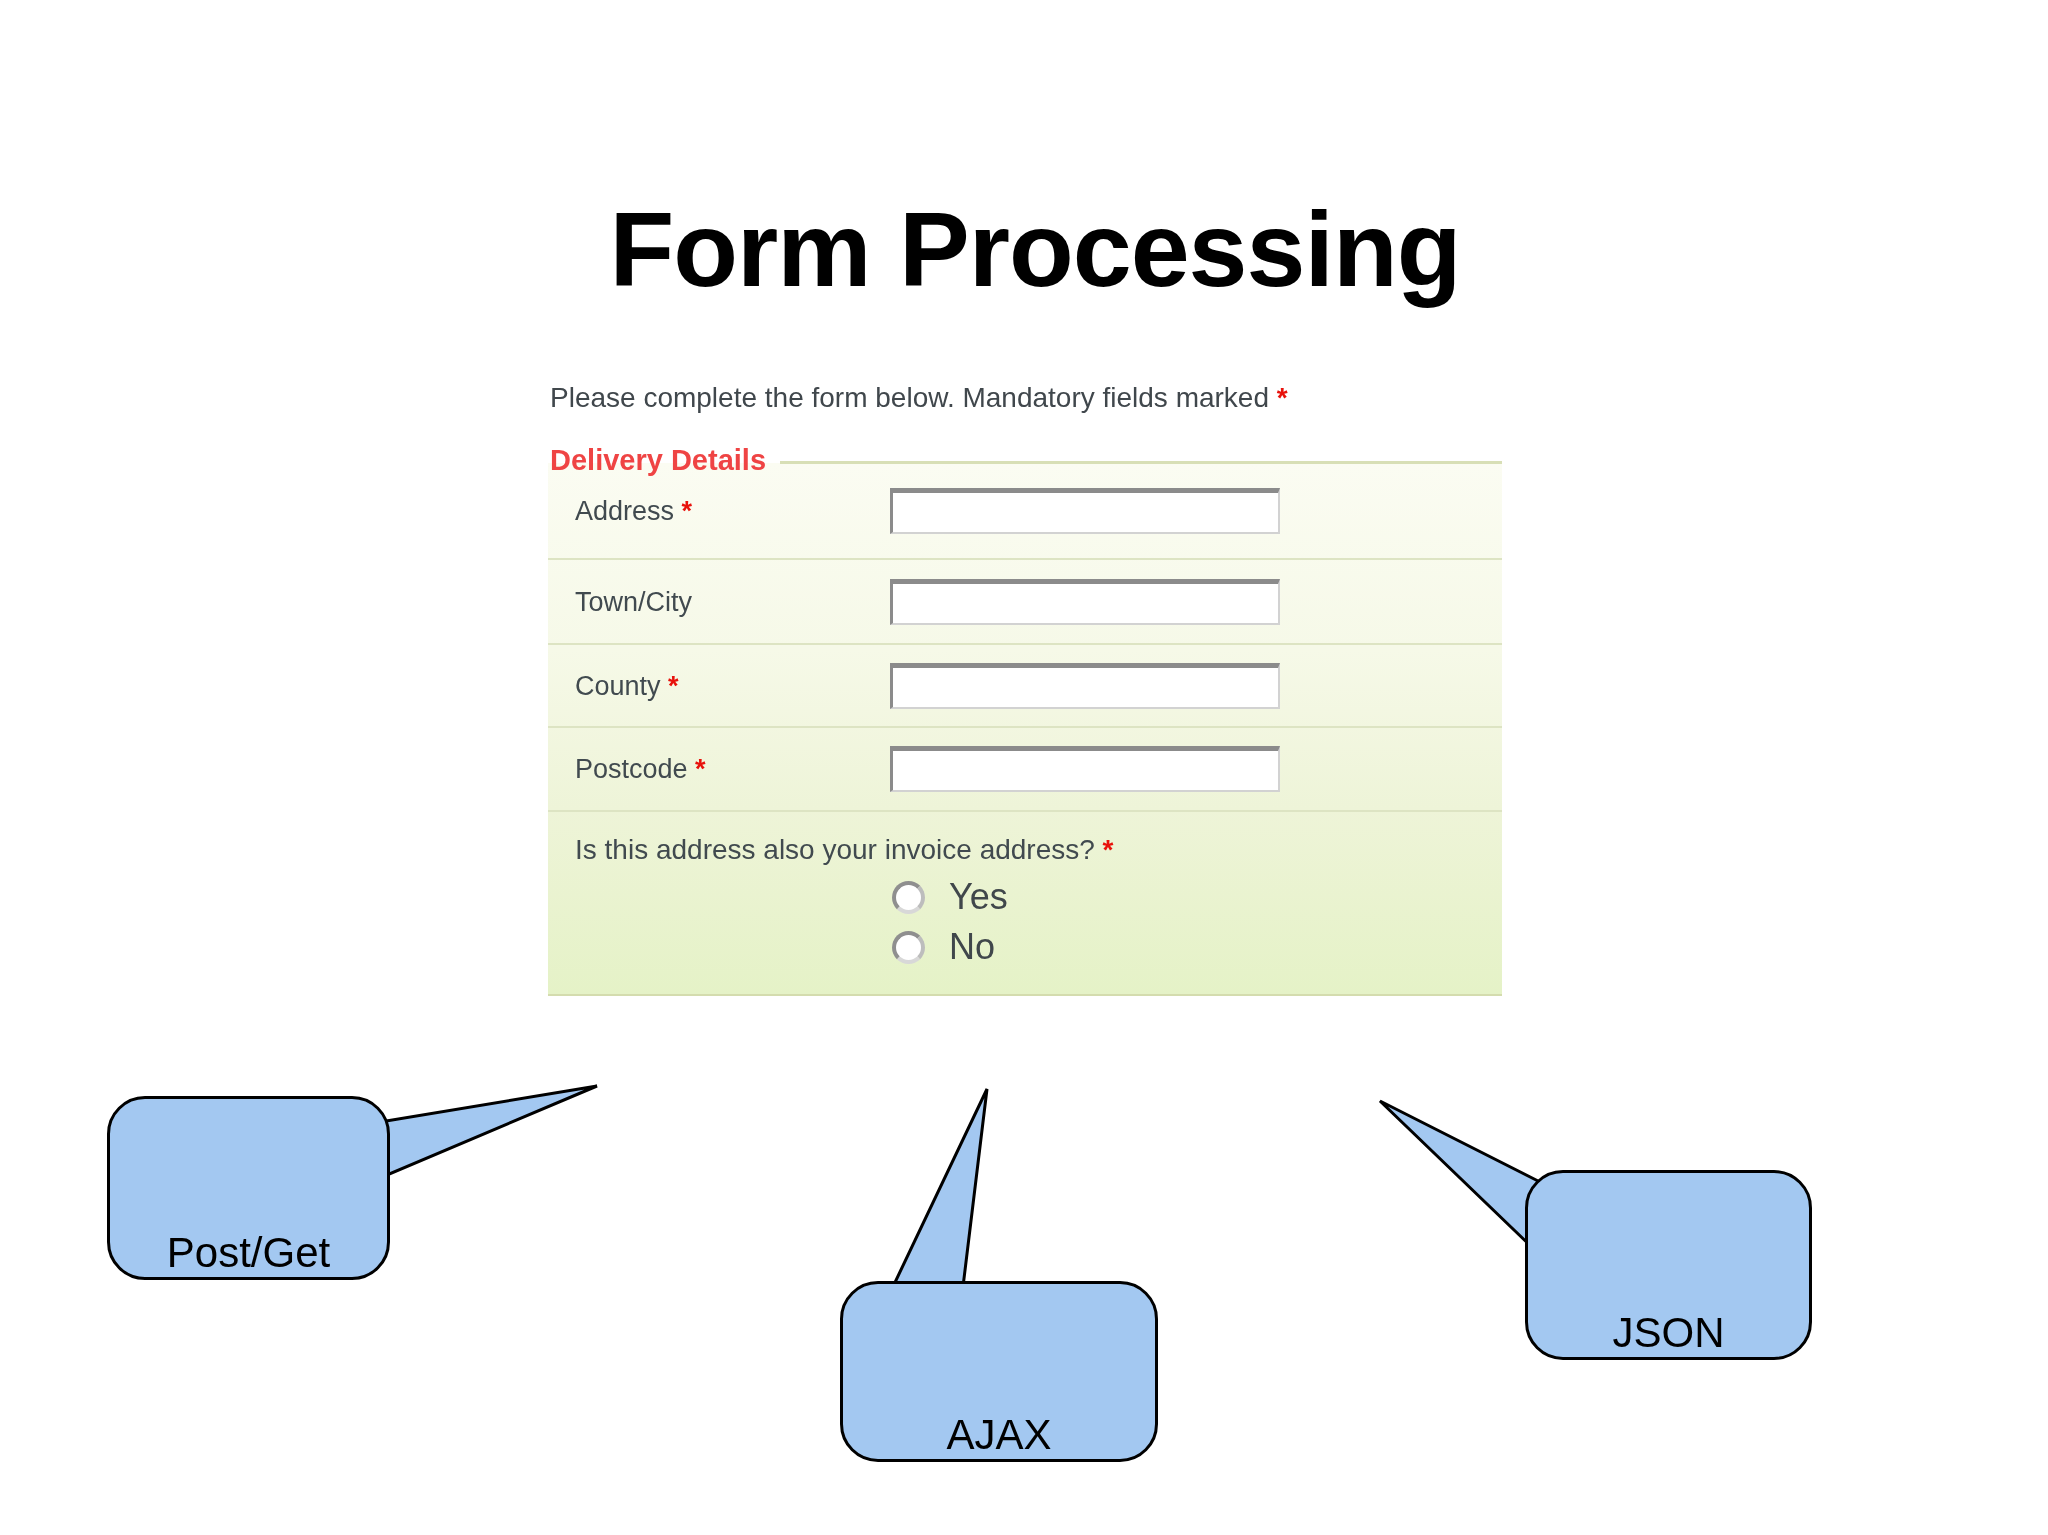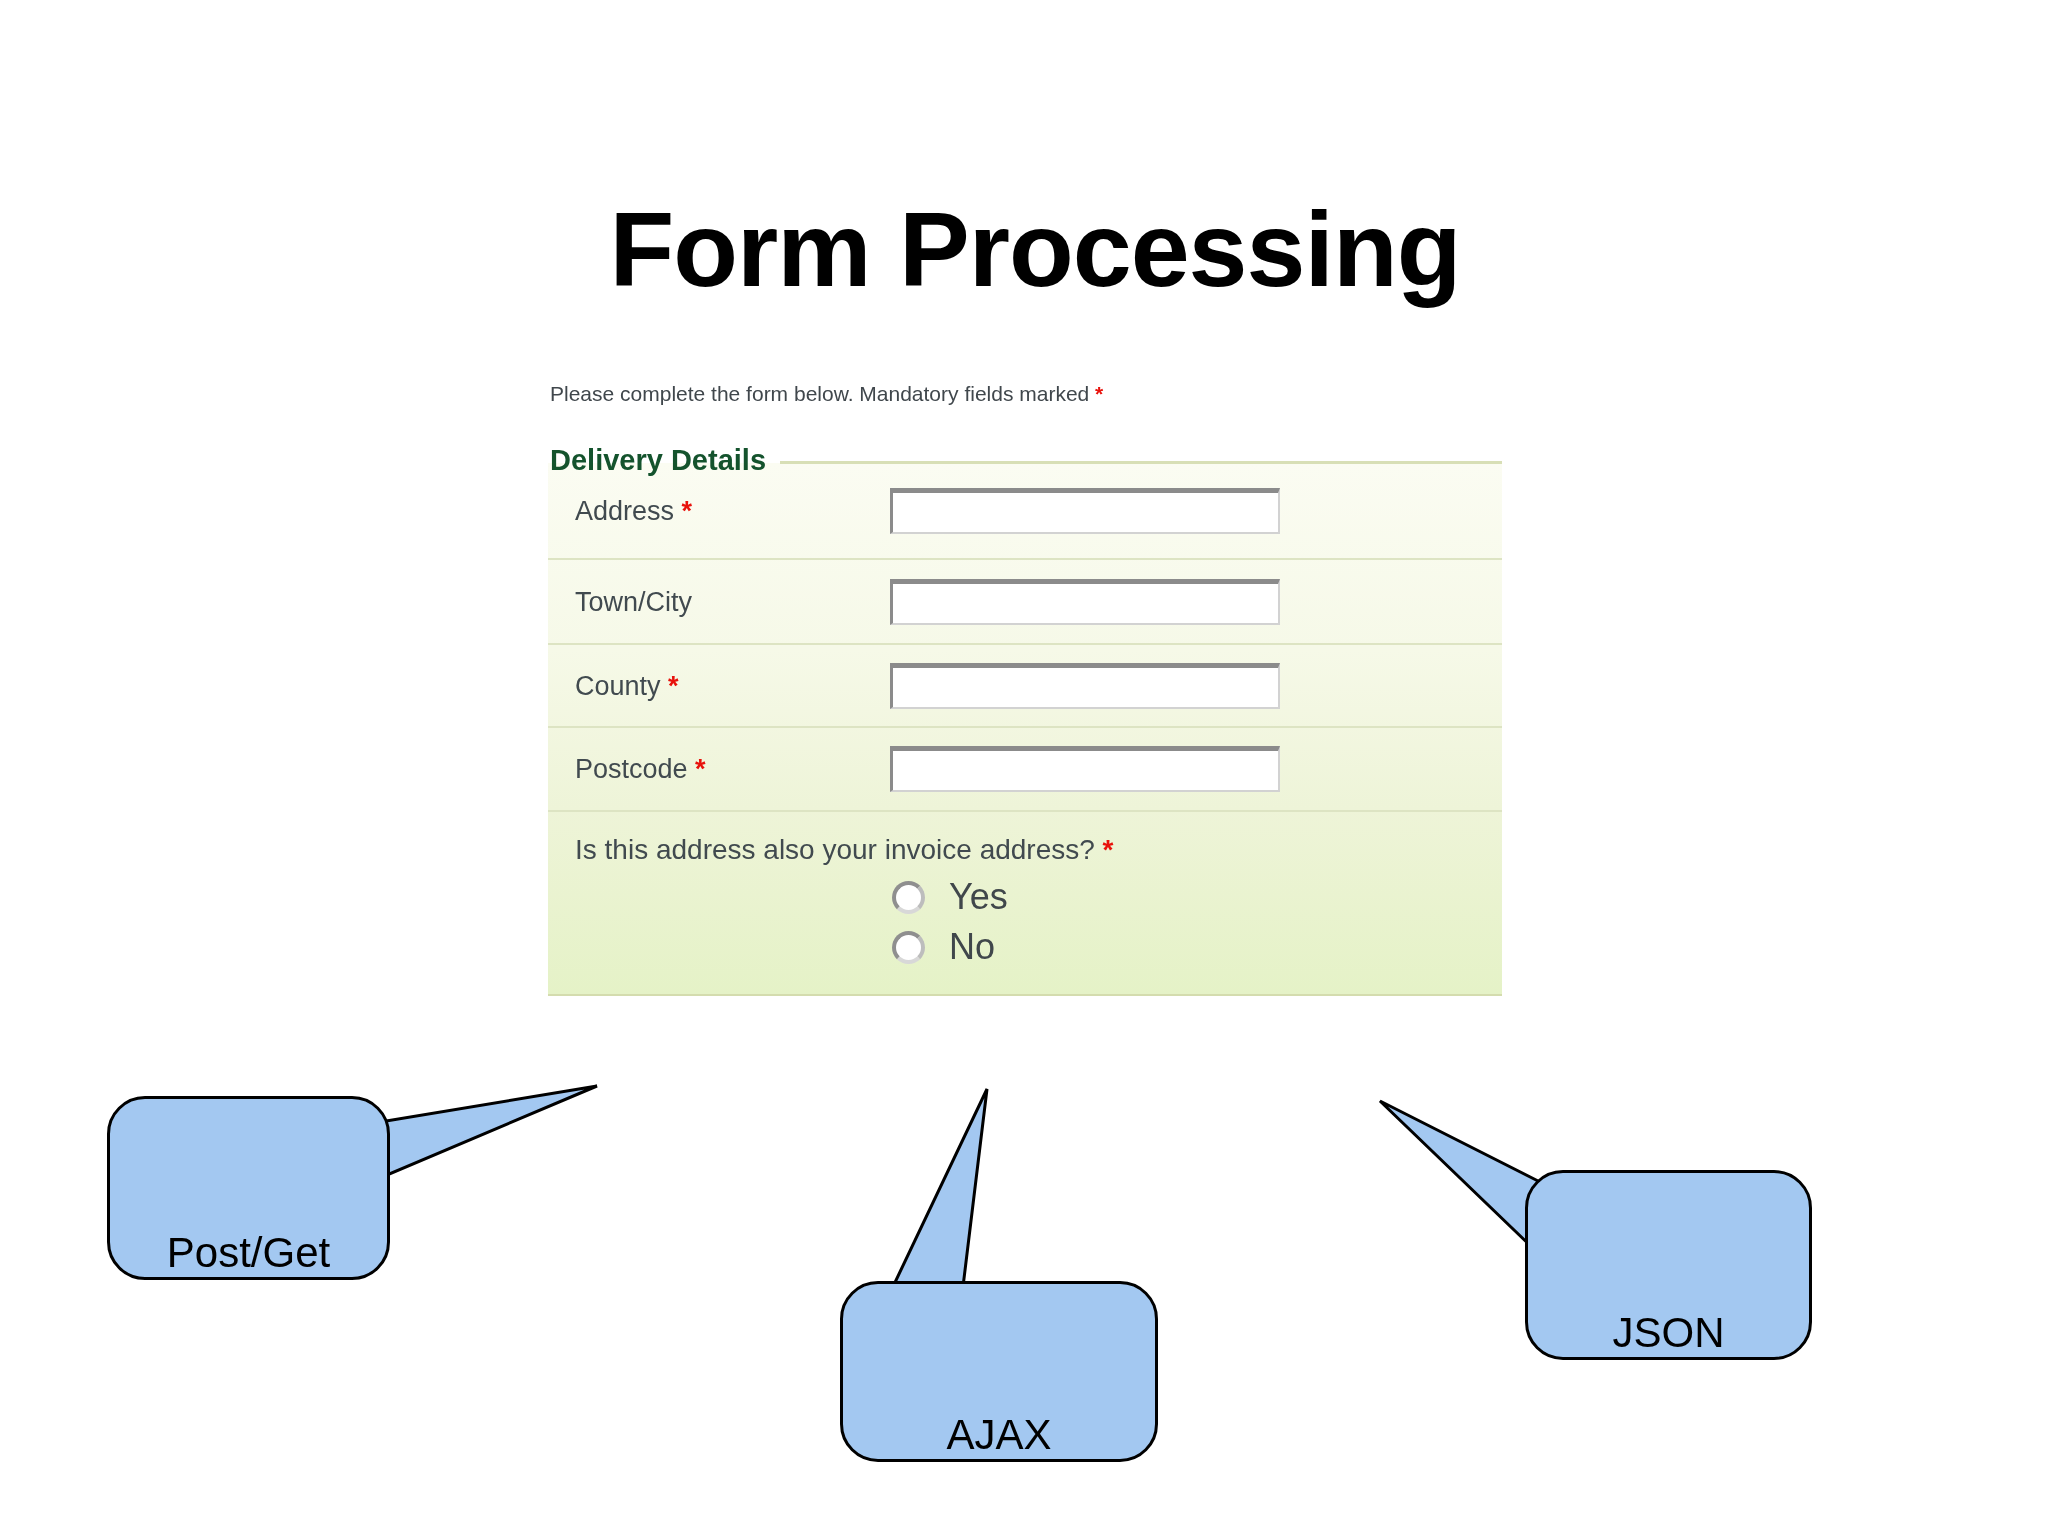--- a/index.html
+++ b/index.html
@@ -6,24 +6,24 @@
   body{
     width:2048px;height:1535px;position:relative;overflow:hidden;
     background:#ffffff;font-family:"Liberation Sans",sans-serif;
   }
   .page-title{
     position:absolute;left:0;right:0;top:118px;text-align:center;
     font-size:106px;line-height:1.15;color:#000;letter-spacing:-1px;padding-left:22px;
   }
   
   .form-wrap{position:absolute;left:548px;top:378px;width:954px;height:697px;}
-  .intro{position:absolute;top:4px;left:2px;font-size:21px;color:#40474c;white-space:nowrap;}
+  .intro{position:absolute;top:4px;left:2px;font-size:28px;color:#40474c;white-space:nowrap;}
   .star{color:#e8120c;font-weight:bold;}
   .legend-wrap{position:absolute;top:66px;left:2px;right:0;display:flex;align-items:center;z-index:3;}
-  .legend{font-size:29px;font-weight:bold;color:#14532d;white-space:nowrap;}
+  .legend{font-size:29px;font-weight:bold;color:#ef4444;white-space:nowrap;}
   .legend-line{flex:1;height:3px;background:#d8dfb6;margin-left:14px;margin-top:4px;}
   .rows{
     position:absolute;top:85px;left:0;width:954px;z-index:1;
     background:linear-gradient(to bottom,#fbfcf2 0%,#f6f9e8 35%,#eef4d8 65%,#e5f2c7 100%);
     border-bottom:2px solid #d4dcae;
   }
   .field-row{position:relative;border-bottom:2px solid #dde4c3;}
   .field-row:nth-child(1){height:95px;}
   .field-row:nth-child(2){height:83px;}
   .field-row:nth-child(3){height:81px;}

